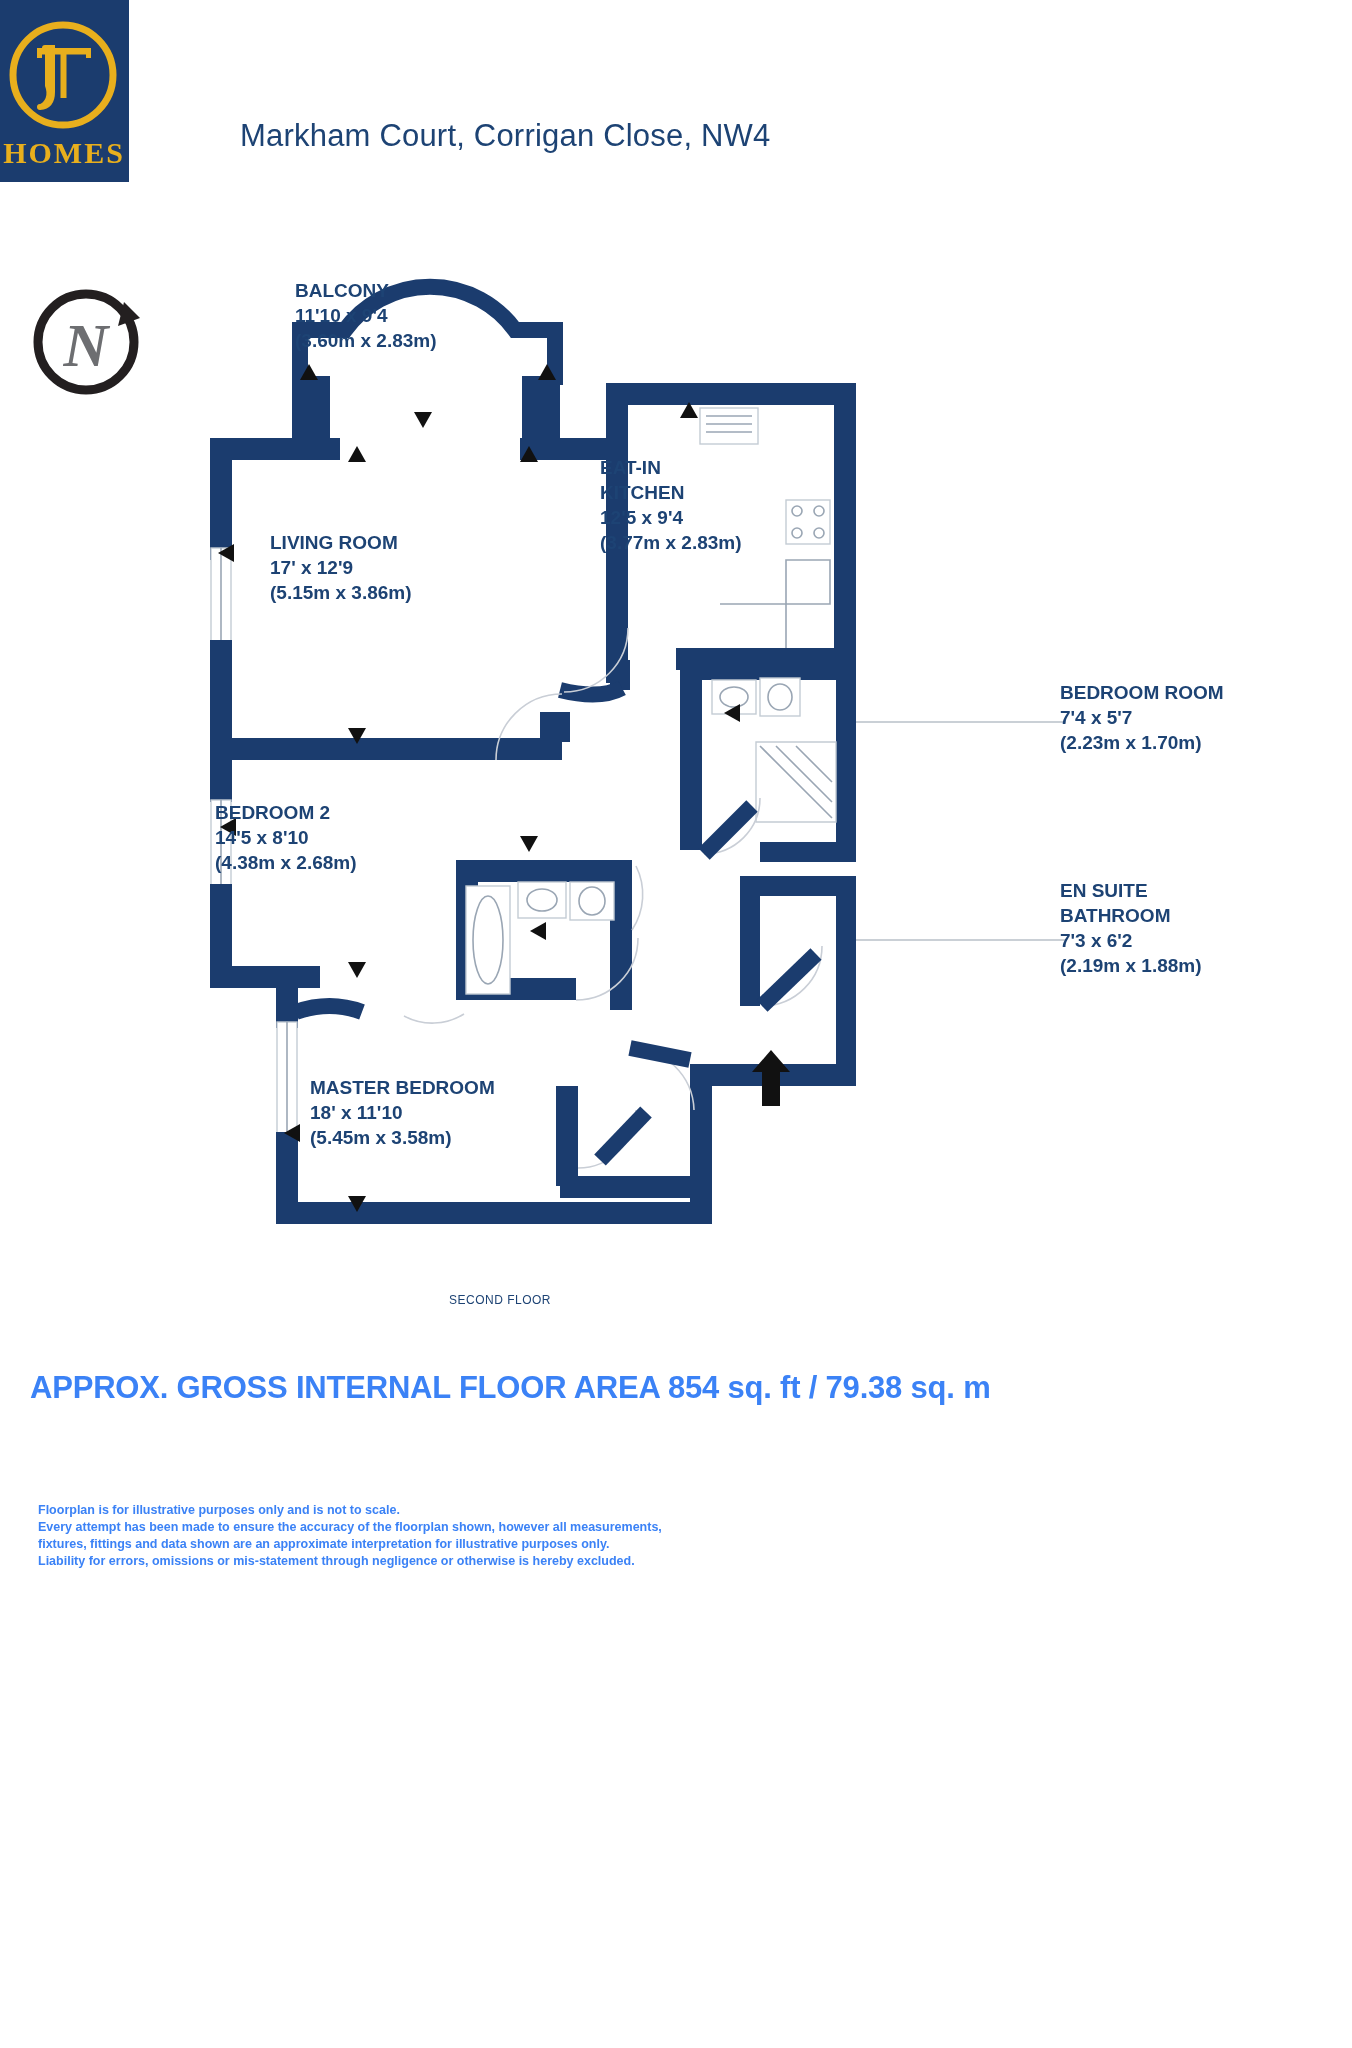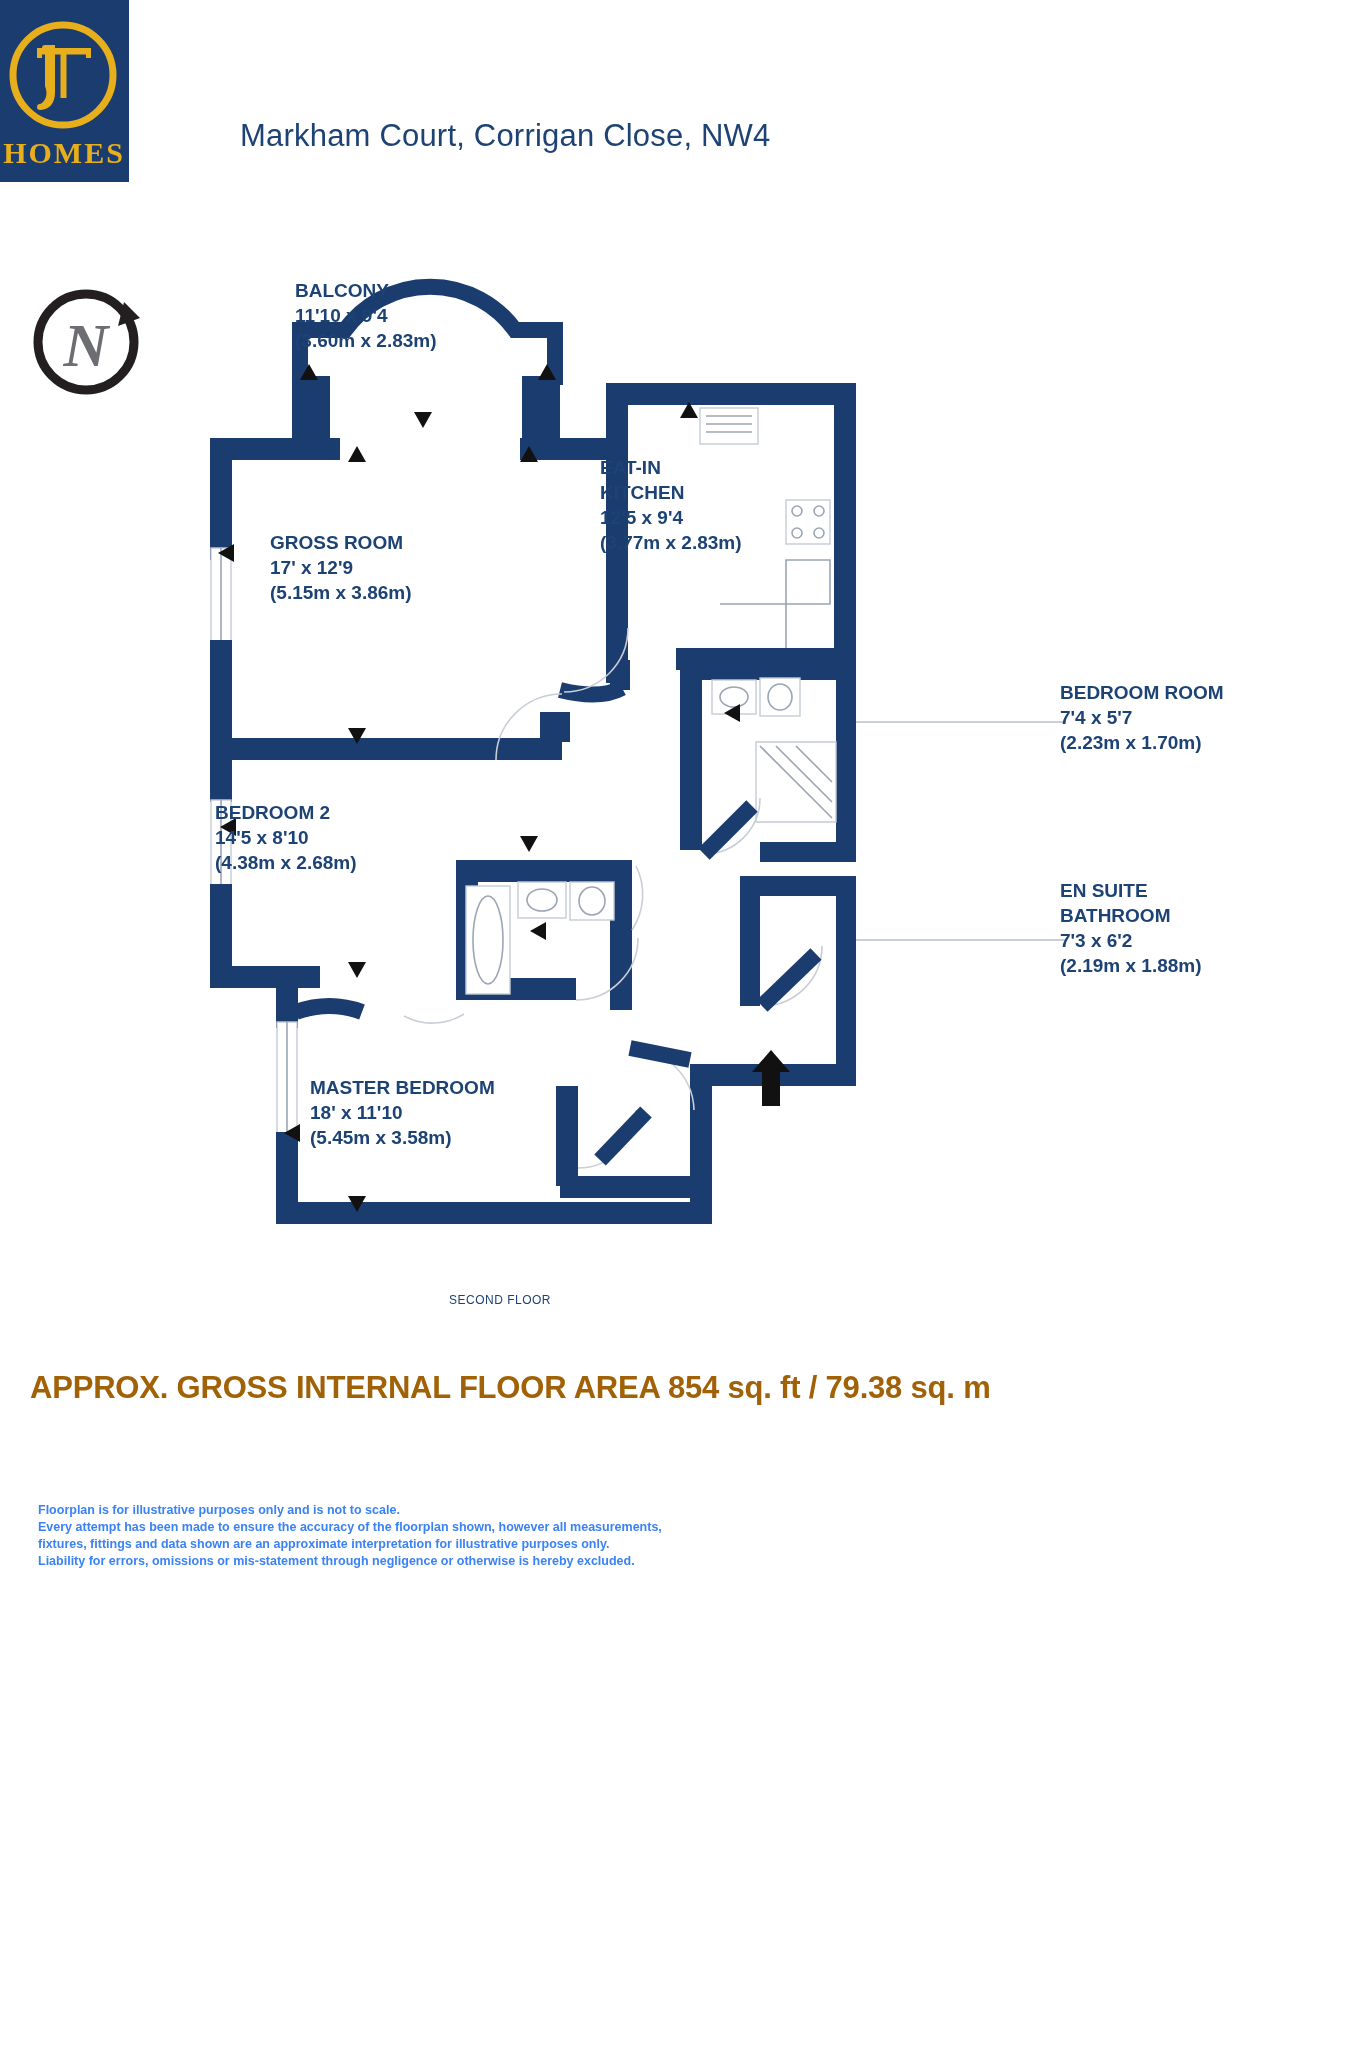--- a/index.html
+++ b/index.html
@@ -21,21 +21,21 @@
   #plan{position:absolute;left:0;top:0;width:1352px;height:1300px;}
 
   
   .lbl{position:absolute;font-size:19px;font-weight:bold;
        line-height:25px;color:#1d4374;white-space:nowrap;}
 
   
   #floorcap{position:absolute;left:0;top:1293px;width:1000px;text-align:center;
             font-size:12px;font-weight:normal;letter-spacing:.5px;color:#1d4374;}
   #area{position:absolute;left:30px;top:1370px;width:1310px;font-size:31px;
-        font-weight:bold;color:#a16207;letter-spacing:-.2px;white-space:nowrap;}
+        font-weight:bold;color:#3b82f6;letter-spacing:-.2px;white-space:nowrap;}
   #disclaimer{position:absolute;left:38px;top:1502px;font-size:12.5px;
               font-weight:bold;line-height:17px;color:#3b82f6;}
 </style>
 </head>
 <body>
 
 <div id="logo">
   <svg width="129" height="182" viewBox="0 0 129 182">
     <rect x="0" y="0" width="129" height="182" fill="#1b3c6e"></rect>
     <circle cx="63" cy="75" r="50" fill="none" stroke="#e8af1d" stroke-width="7"></circle>
@@ -199,21 +199,21 @@
 </svg>
 </div>
 
 <div class="lbl" style="left:295px;top:278px;width:270px;">
   <div>BALCONY</div>
   <div>11'10 x 9'4</div>
   <div>(3.60m x 2.83m)</div>
 </div>
 
 <div class="lbl" style="left:270px;top:530px;width:330px;">
-  <div>GROSS ROOM</div>
+  <div>LIVING ROOM</div>
   <div>17' x 12'9</div>
   <div>(5.15m x 3.86m)</div>
 </div>
 
 <div class="lbl" style="left:600px;top:455px;width:270px;">
   <div>EAT-IN</div>
   <div>KITCHEN</div>
   <div>12'5 x 9'4</div>
   <div>(3.77m x 2.83m)</div>
 </div>

